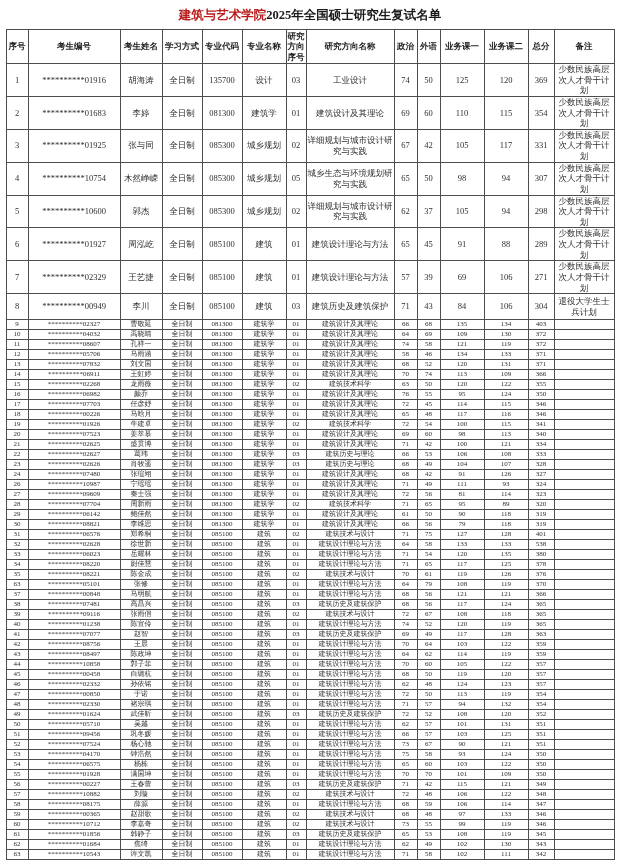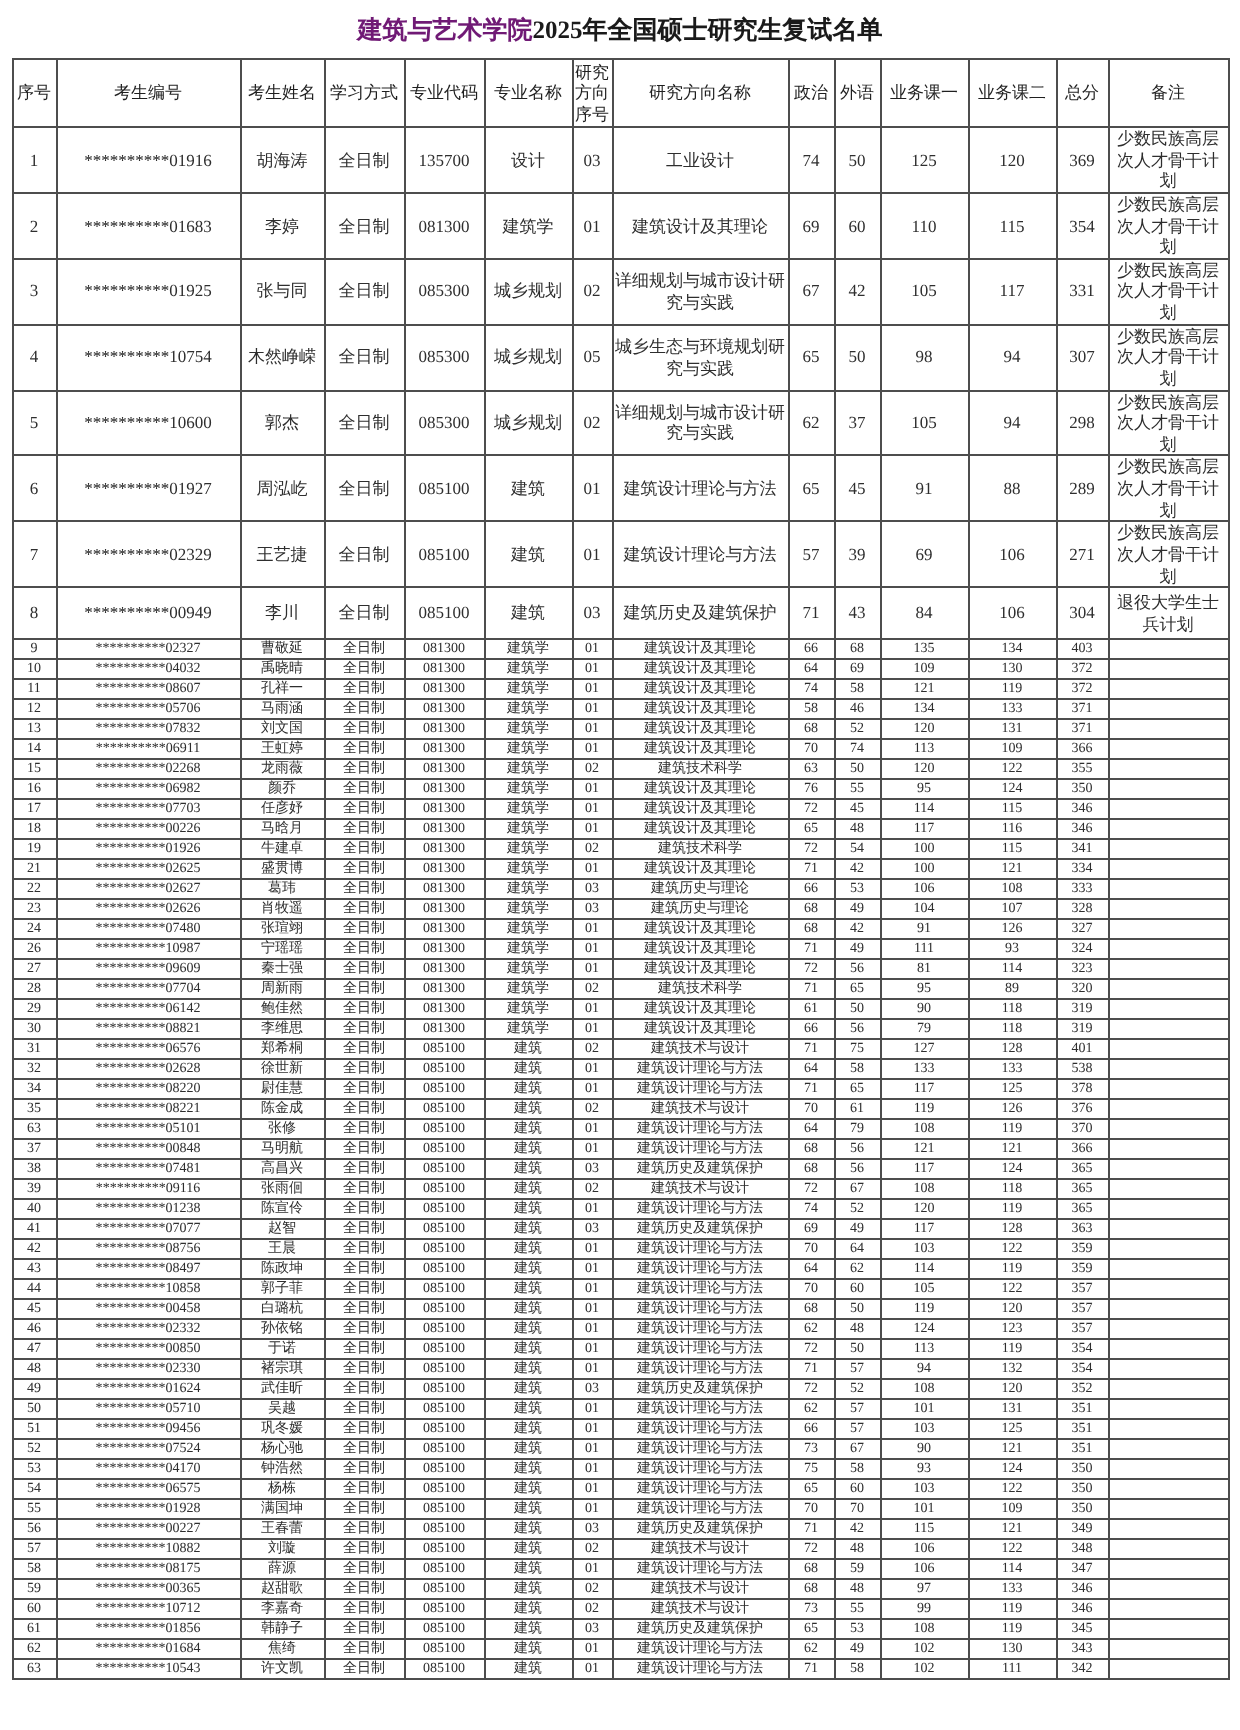--- a/index.html
+++ b/index.html
@@ -4,29 +4,29 @@
 <style>
   html,body{margin:0;padding:0;background:#ffffff;}
   .page{
     position:relative;width:620px;height:865px;margin:0 auto;background:#ffffff;
     font-family:"Liberation Serif","DejaVu Serif",serif;color:#2e2e2e;overflow:hidden;
   }
   .title{
     text-align:center;padding-top:7px;font-size:12.5px;font-weight:bold;color:#1a1a1a;
     white-space:nowrap;
   }
-  .title .red{color:#701a75;}
+  .title .red{color:#b91c1c;}
   table.roster{
     border-collapse:collapse;table-layout:fixed;margin:5px auto 0 auto;width:604px;
   }
   table.roster th,table.roster td{
     border:1px solid #4d4d4d;text-align:center;vertical-align:middle;
     padding:0 1px;overflow:hidden;
   }
-  thead th{font-size:8.5px;font-weight:normal;height:33px;line-height:1.25;color:#1f1f1f;}
+  thead th{font-size:8.5px;font-weight:bold;height:33px;line-height:1.25;color:#1f1f1f;}
   tr.tall td{height:25px;font-size:8.5px;line-height:1.25;}
   tr.short td{height:9px;font-size:7px;line-height:1.05;white-space:nowrap;}
   td.wrap{white-space:normal;}
   
   col.c-no{width:22px;} col.c-id{width:92px;} col.c-name{width:42px;}
   col.c-mode{width:40px;} col.c-code{width:40px;} col.c-major{width:44px;}
   col.c-dir{width:20px;} col.c-dirname{width:88px;}
   col.c-pol{width:23px;} col.c-for{width:23px;}
   col.c-b1{width:44px;} col.c-b2{width:44px;}
   col.c-total{width:26px;} col.c-remark{width:60px;}
@@ -371,20 +371,36 @@
           <td>02</td>
           <td>建筑技术科学</td>
           <td>72</td>
           <td>54</td>
           <td>100</td>
           <td>115</td>
           <td>341</td>
           <td></td>
         </tr>
         <tr class="short">
+          <td>20</td>
+          <td>**********07523</td>
+          <td>姜萃慕</td>
+          <td>全日制</td>
+          <td>081300</td>
+          <td>建筑学</td>
+          <td>01</td>
+          <td>建筑设计及其理论</td>
+          <td>69</td>
+          <td>60</td>
+          <td>98</td>
+          <td>113</td>
+          <td>340</td>
+          <td></td>
+        </tr>
+        <tr class="short">
           <td>21</td>
           <td>**********02625</td>
           <td>盛贯博</td>
           <td>全日制</td>
           <td>081300</td>
           <td>建筑学</td>
           <td>01</td>
           <td>建筑设计及其理论</td>
           <td>71</td>
           <td>42</td>
@@ -547,20 +563,36 @@
           <td>01</td>
           <td>建筑设计理论与方法</td>
           <td>64</td>
           <td>58</td>
           <td>133</td>
           <td>133</td>
           <td>538</td>
           <td></td>
         </tr>
         <tr class="short">
+          <td>33</td>
+          <td>**********06023</td>
+          <td>岳耀林</td>
+          <td>全日制</td>
+          <td>085100</td>
+          <td>建筑</td>
+          <td>01</td>
+          <td>建筑设计理论与方法</td>
+          <td>71</td>
+          <td>54</td>
+          <td>120</td>
+          <td>135</td>
+          <td>380</td>
+          <td></td>
+        </tr>
+        <tr class="short">
           <td>34</td>
           <td>**********08220</td>
           <td>尉佳慧</td>
           <td>全日制</td>
           <td>085100</td>
           <td>建筑</td>
           <td>01</td>
           <td>建筑设计理论与方法</td>
           <td>71</td>
           <td>65</td>

